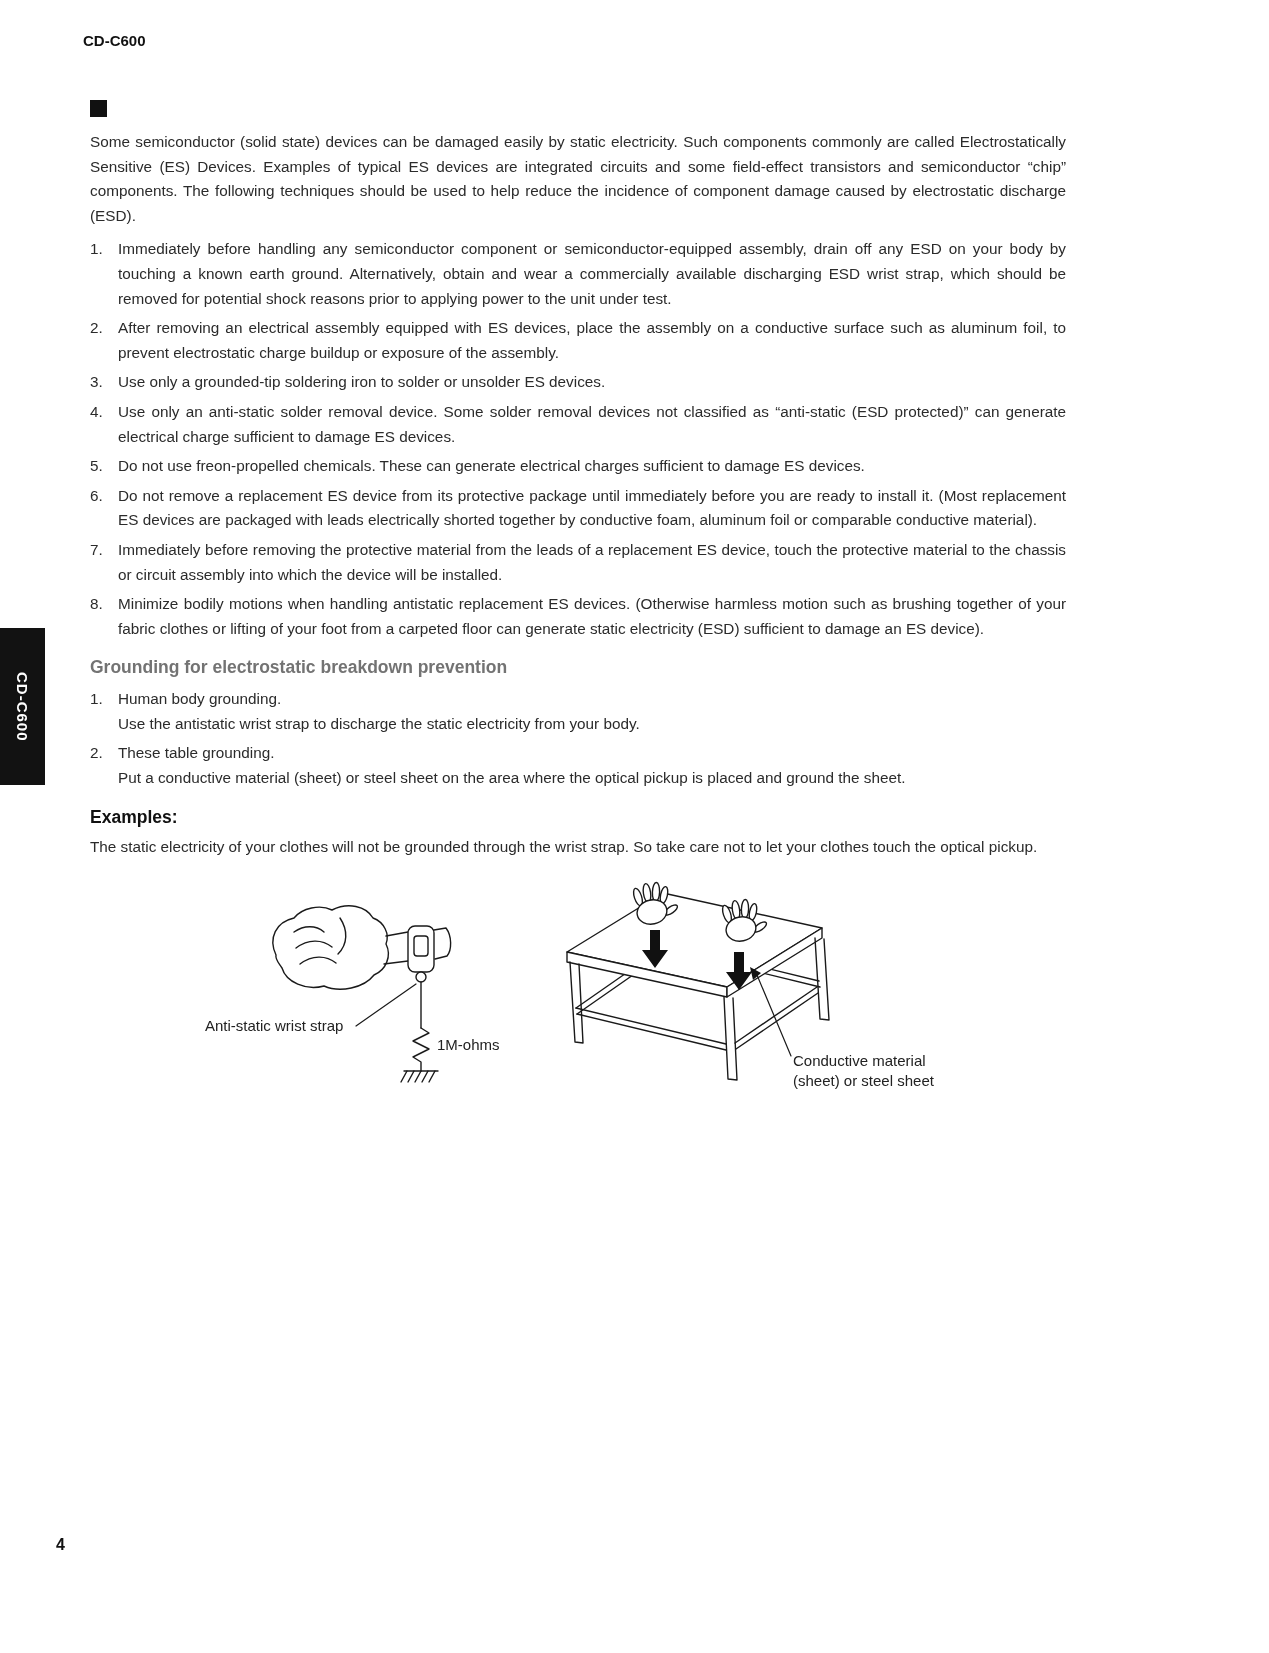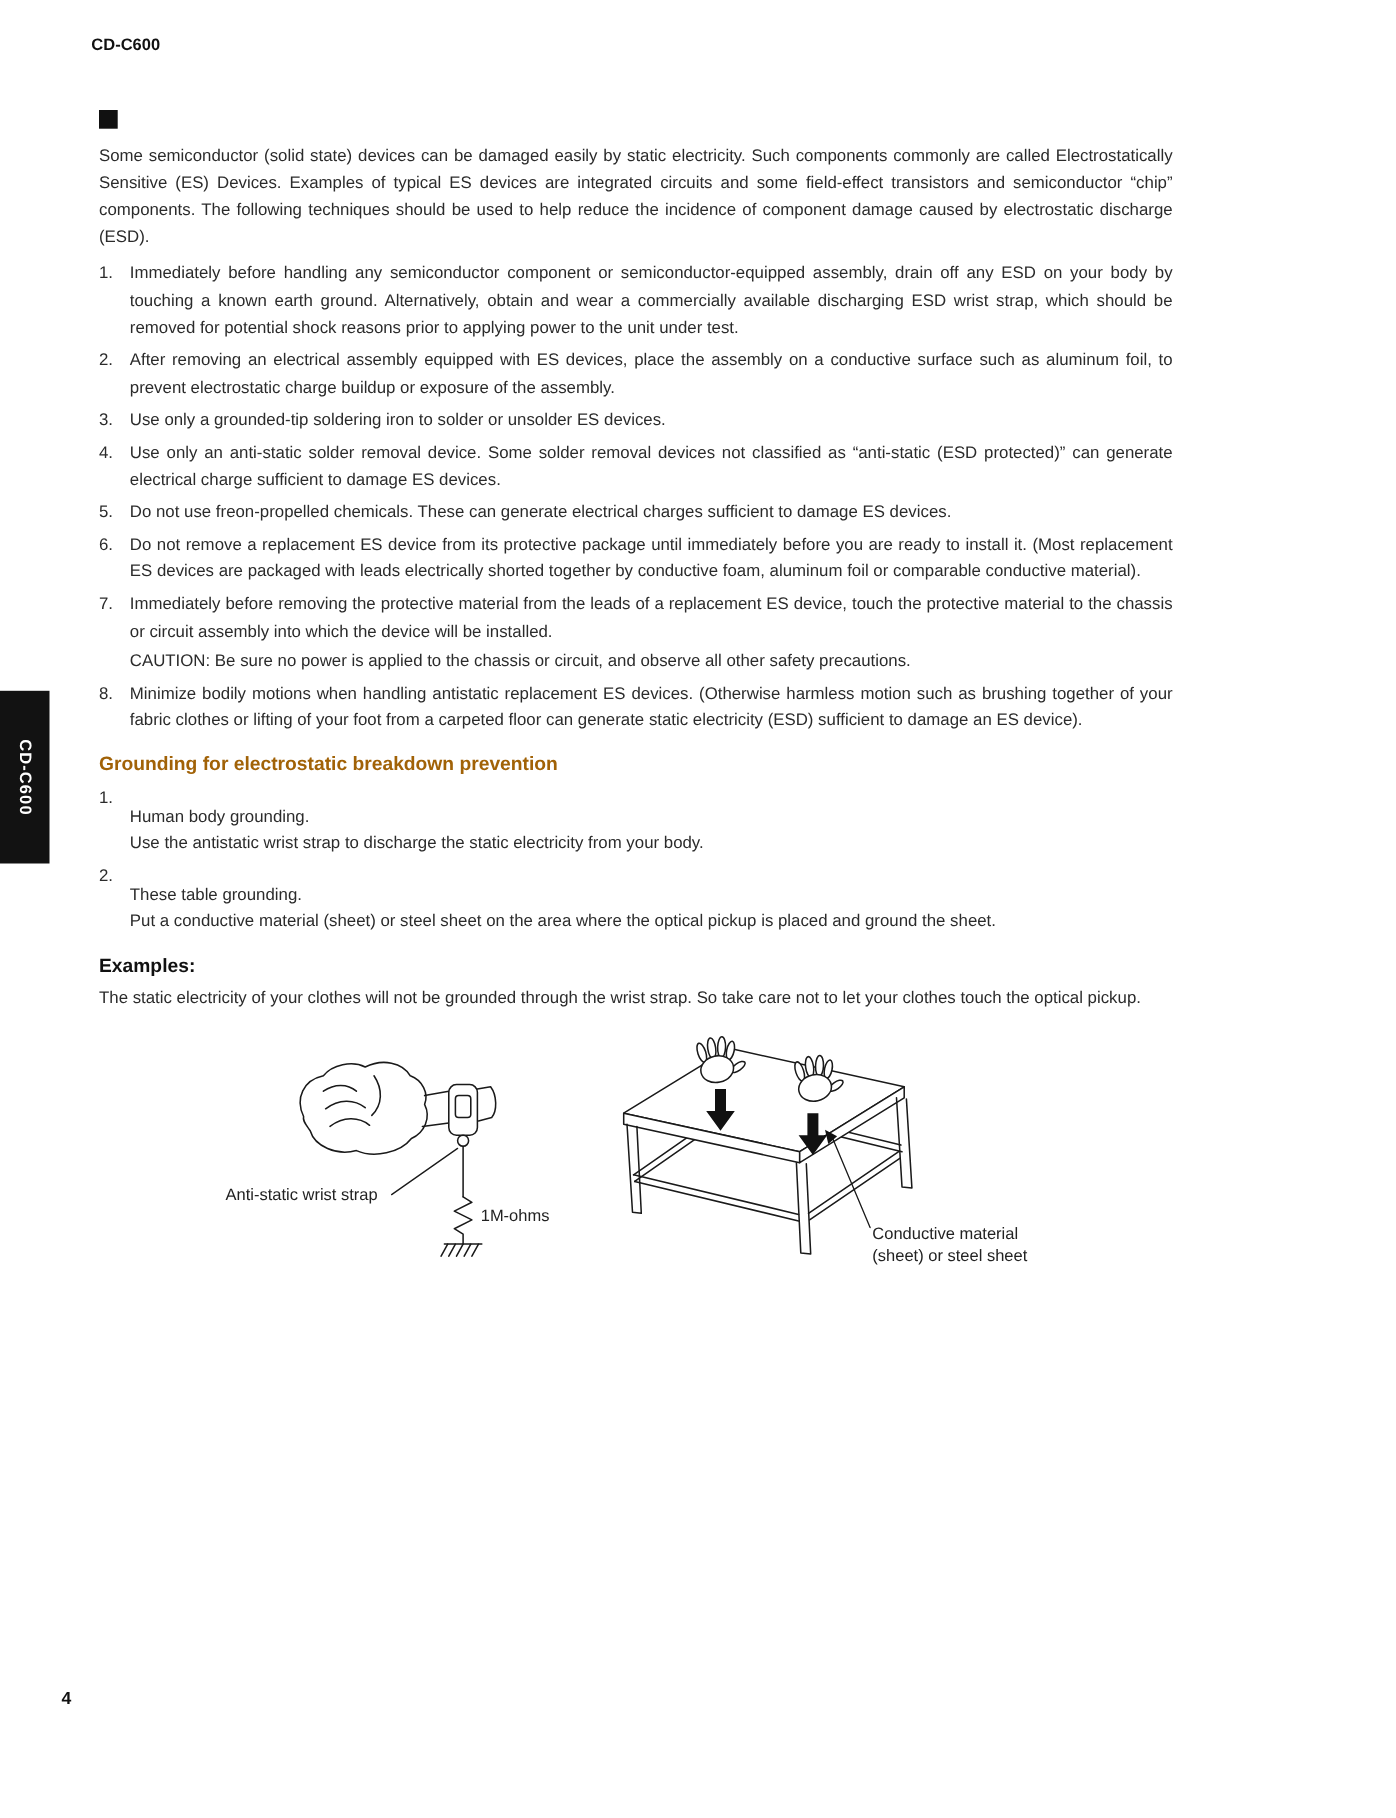--- a/index.html
+++ b/index.html
@@ -40,26 +40,26 @@
     line-height:1.1;
   }
   .para { text-align:justify; }
   .intro { margin-bottom:9px; }
   .esd-item { display:flex; margin-bottom:5px; }
   .esd-item .num { width:28px; flex:none; }
   .esd-item .txt-wrap { flex:1; }
   .item-text { text-align:justify; }
   .item-note { margin-top:2px; }
   .subhead {
-    font-size:17.5px; font-weight:bold; color:#a16207;
+    font-size:17.5px; font-weight:bold; color:#737373;
     margin:15px 0 8px 0; line-height:1.3;
   }
   .g-item { display:flex; margin-bottom:5px; }
   .g-item .num { width:28px; flex:none; }
-  .g-item .g-body { flex:1;margin-top:17px; }
+  .g-item .g-body { flex:1; }
   .caution-heading {
     font-size:17.5px; font-weight:bold; color:#111;
     margin:16px 0 6px 0; line-height:1.3;
   }
   .figure-wrap { margin-top:20px; }
   svg text {
     font-family:"Liberation Sans", sans-serif;
     font-size:15px; fill:#222;
   }
 </style>
@@ -110,21 +110,20 @@
     <div class="esd-item">
       <div class="num">6.</div>
       <div class="txt-wrap">
           <div class="item-text">Do not remove a replacement ES device from its protective package until immediately before you are ready to install it. (Most replacement ES devices are packaged with leads electrically shorted together by conductive foam, aluminum foil or comparable conductive material).</div>
         </div>
     </div>
     <div class="esd-item">
       <div class="num">7.</div>
       <div class="txt-wrap">
         <div class="item-text">Immediately before removing the protective material from the leads of a replacement ES device, touch the protective material to the chassis or circuit assembly into which the device will be installed.</div>
-        <div class="item-note">CAUTION: Be sure no power is applied to the chassis or circuit, and observe all other safety precautions.</div>
       </div>
     </div>
     <div class="esd-item">
       <div class="num">8.</div>
       <div class="txt-wrap">
           <div class="item-text">Minimize bodily motions when handling antistatic replacement ES devices. (Otherwise harmless motion such as brushing together of your fabric clothes or lifting of your foot from a carpeted floor can generate static electricity (ESD) sufficient to damage an ES device).</div>
         </div>
     </div>
   </div>
 

